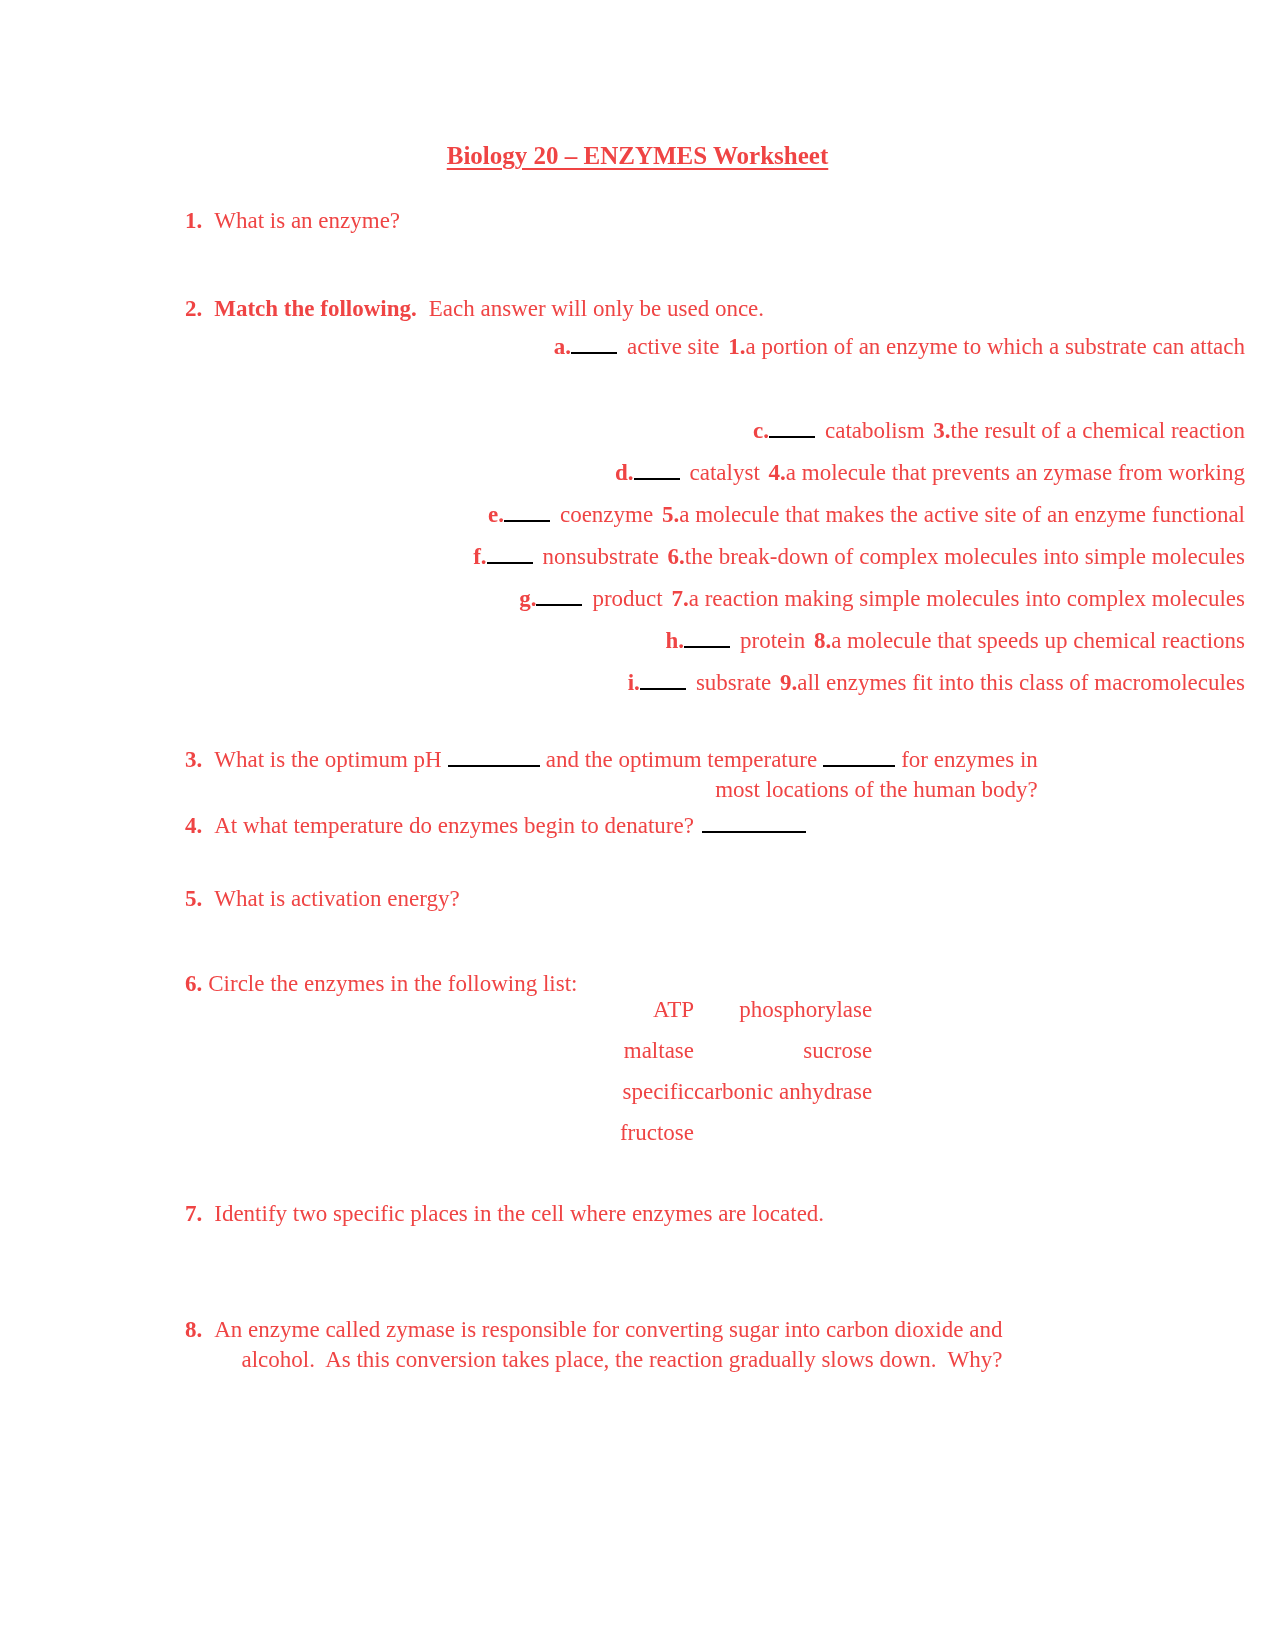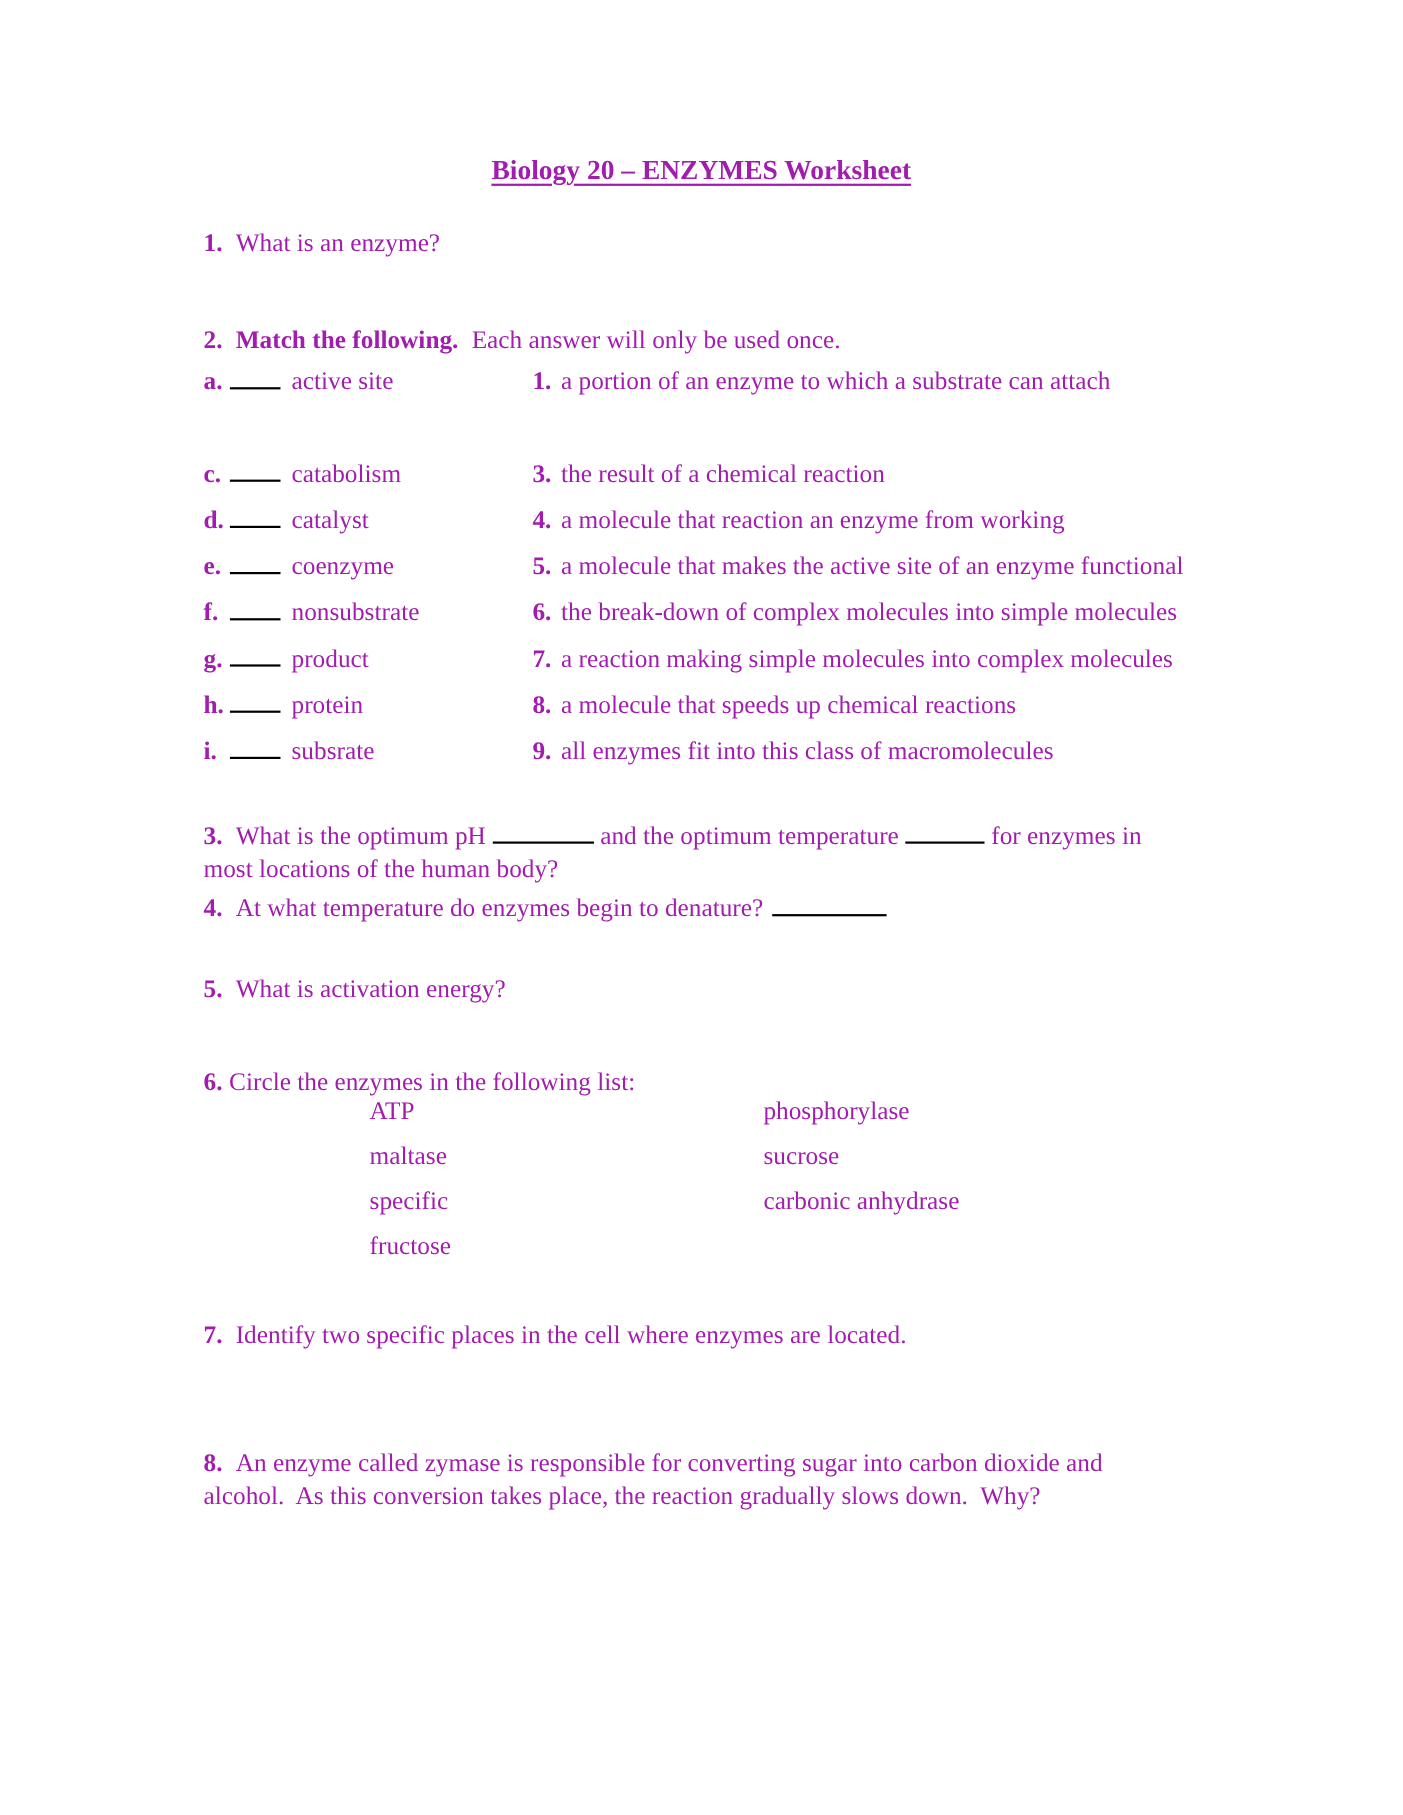--- a/index.html
+++ b/index.html
@@ -5,26 +5,26 @@
   html, body {
     margin: 0;
     padding: 0;
     background: #ffffff;
   }
   .page {
     position: relative;
     width: 1275px;
     height: 1650px;
     background: #ffffff;
-    color: #a21caf;
+    color: #ef4444;
     font-family: "Liberation Serif", "DejaVu Serif", serif;
     font-size: 23px;
     line-height: 1.25;
   }
-  .abs { position: absolute; }
+  .abs { position: absolute; text-align: right; }
   .title {
     top: 140px;
     left: 0;
     width: 1275px;
     text-align: center;
     font-weight: bold;
     font-size: 25px;
     text-decoration: underline;
     text-decoration-thickness: 2px;
     text-underline-offset: 4px;
@@ -89,21 +89,21 @@
     <span class="num">2.</span><span class="bold">Match the following.</span><span class="instruction-gap">Each answer will only be used once.</span>
   </div>
 
   <div class="abs match-row" style="top:333px">
     <span class="match-left"><span class="letter">a.</span><span class="blank blank-sm"></span><span>active site</span></span><span class="qnum-fixed">1.</span><span>a portion of an enzyme to which a substrate can attach</span>
   </div>
   <div class="abs match-row" style="top:417px">
     <span class="match-left"><span class="letter">c.</span><span class="blank blank-sm"></span><span>catabolism</span></span><span class="qnum-fixed">3.</span><span>the result of a chemical reaction</span>
   </div>
   <div class="abs match-row" style="top:459px">
-    <span class="match-left"><span class="letter">d.</span><span class="blank blank-sm"></span><span>catalyst</span></span><span class="qnum-fixed">4.</span><span>a molecule that reaction an enzyme from working</span>
+    <span class="match-left"><span class="letter">d.</span><span class="blank blank-sm"></span><span>catalyst</span></span><span class="qnum-fixed">4.</span><span>a molecule that prevents an zymase from working</span>
   </div>
   <div class="abs match-row" style="top:501px">
     <span class="match-left"><span class="letter">e.</span><span class="blank blank-sm"></span><span>coenzyme</span></span><span class="qnum-fixed">5.</span><span>a molecule that makes the active site of an enzyme functional</span>
   </div>
   <div class="abs match-row" style="top:543px">
     <span class="match-left"><span class="letter">f.</span><span class="blank blank-sm"></span><span>nonsubstrate</span></span><span class="qnum-fixed">6.</span><span>the break-down of complex molecules into simple molecules</span>
   </div>
   <div class="abs match-row" style="top:585px">
     <span class="match-left"><span class="letter">g.</span><span class="blank blank-sm"></span><span>product</span></span><span class="qnum-fixed">7.</span><span>a reaction making simple molecules into complex molecules</span>
   </div>

